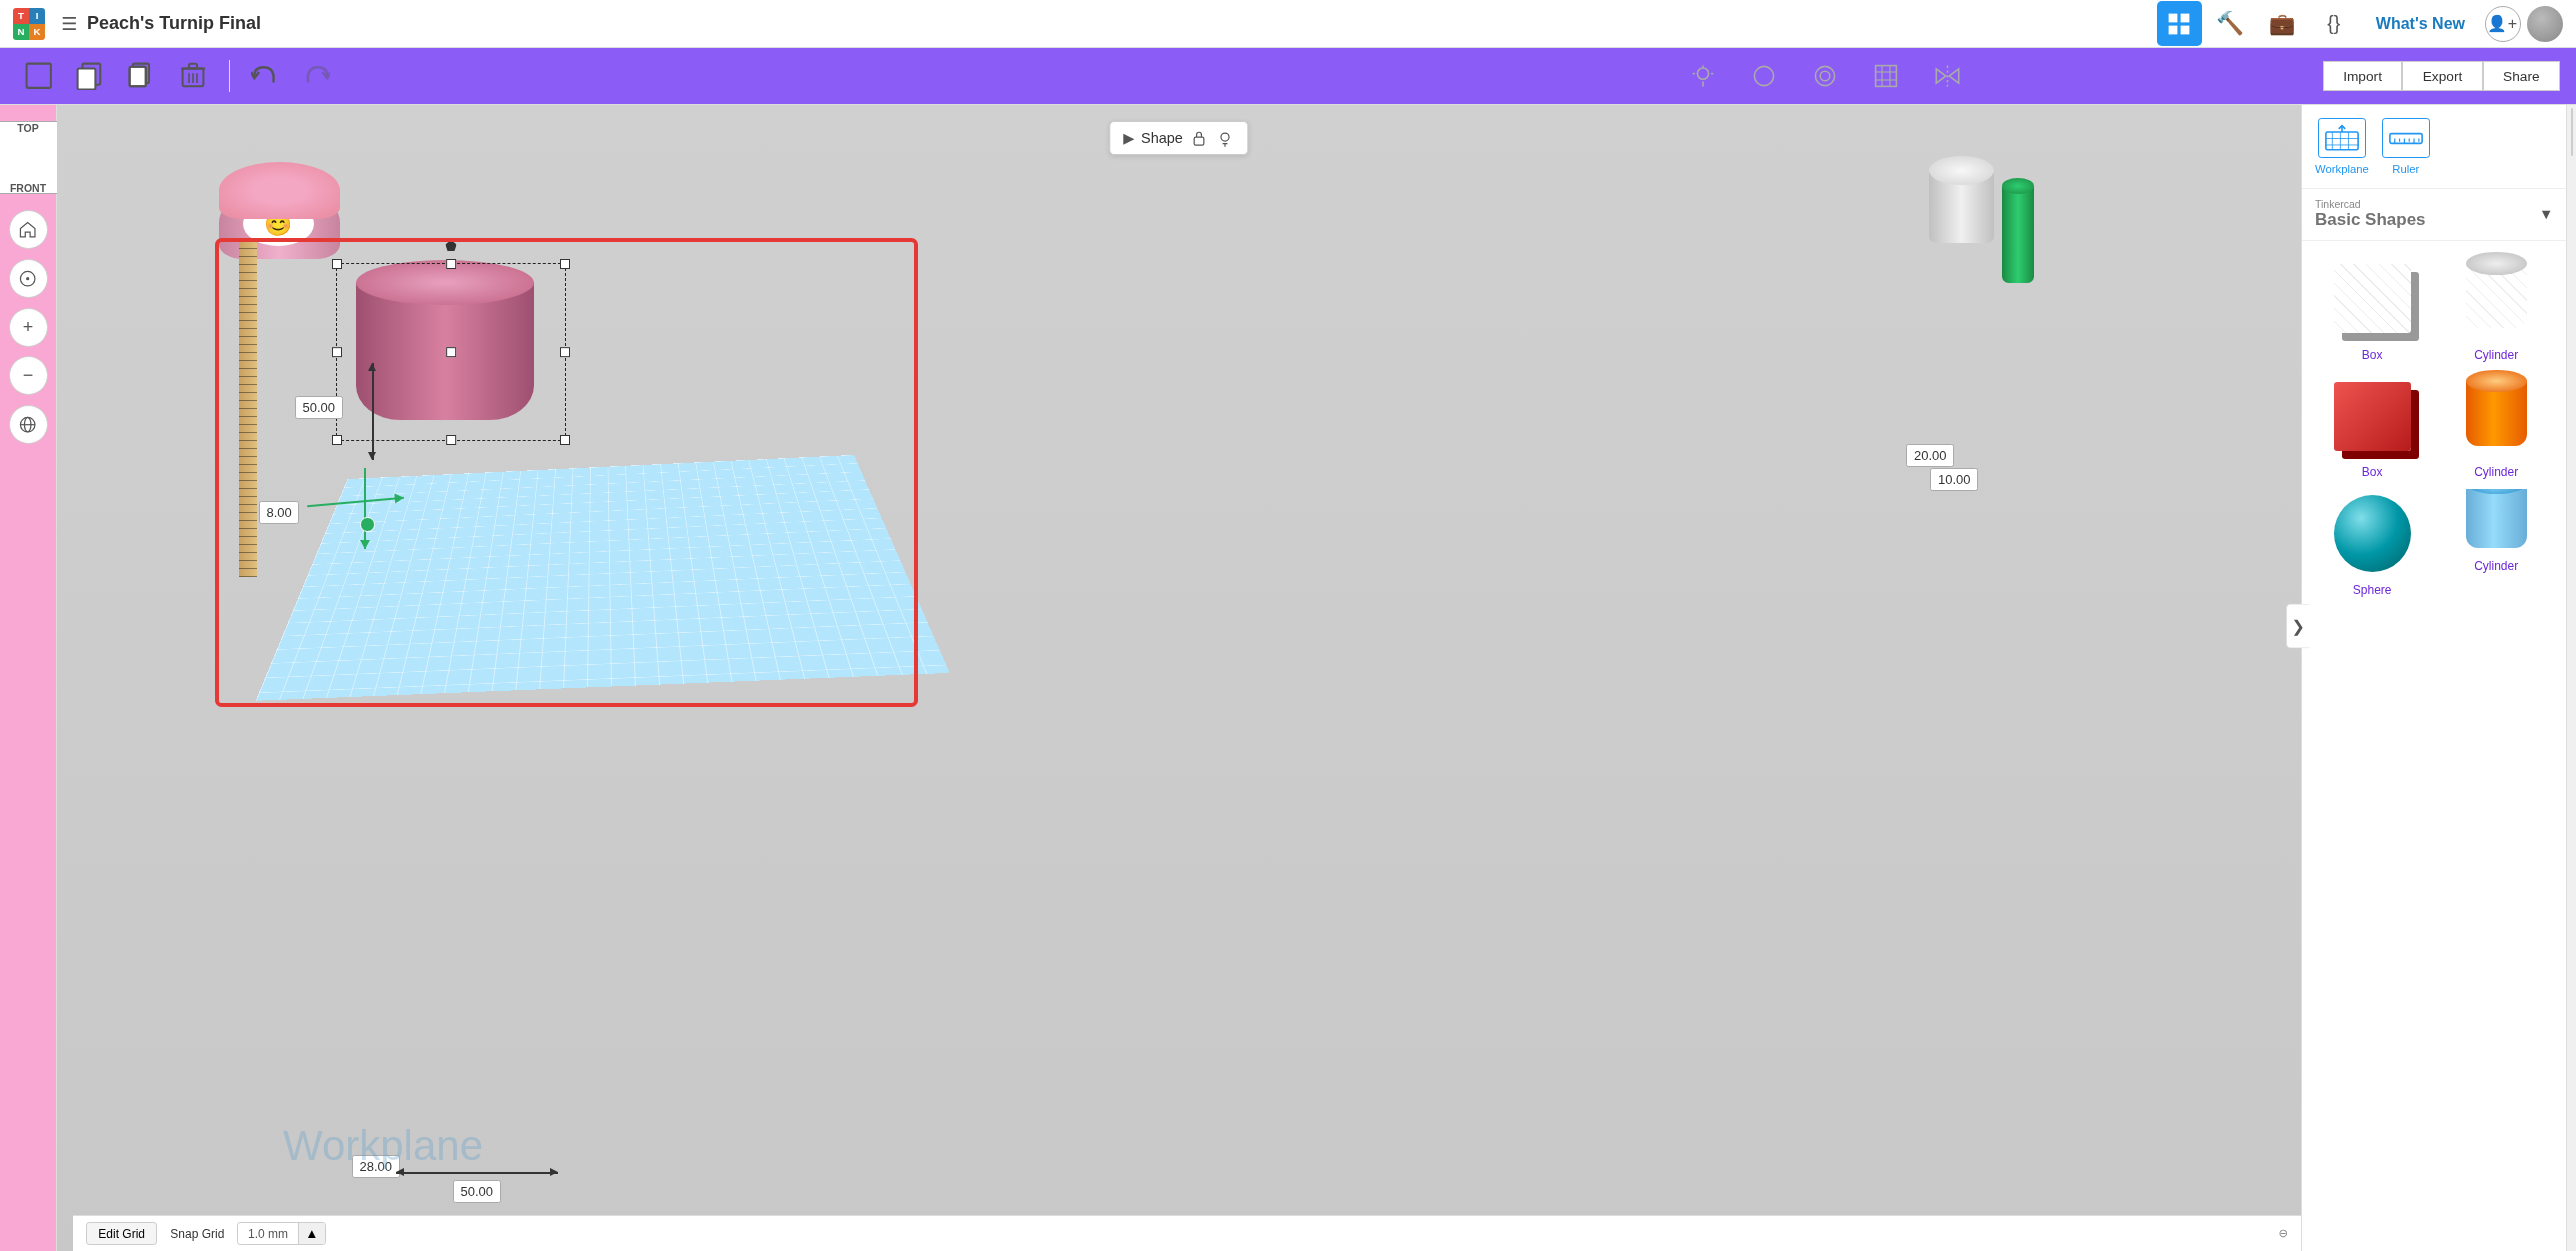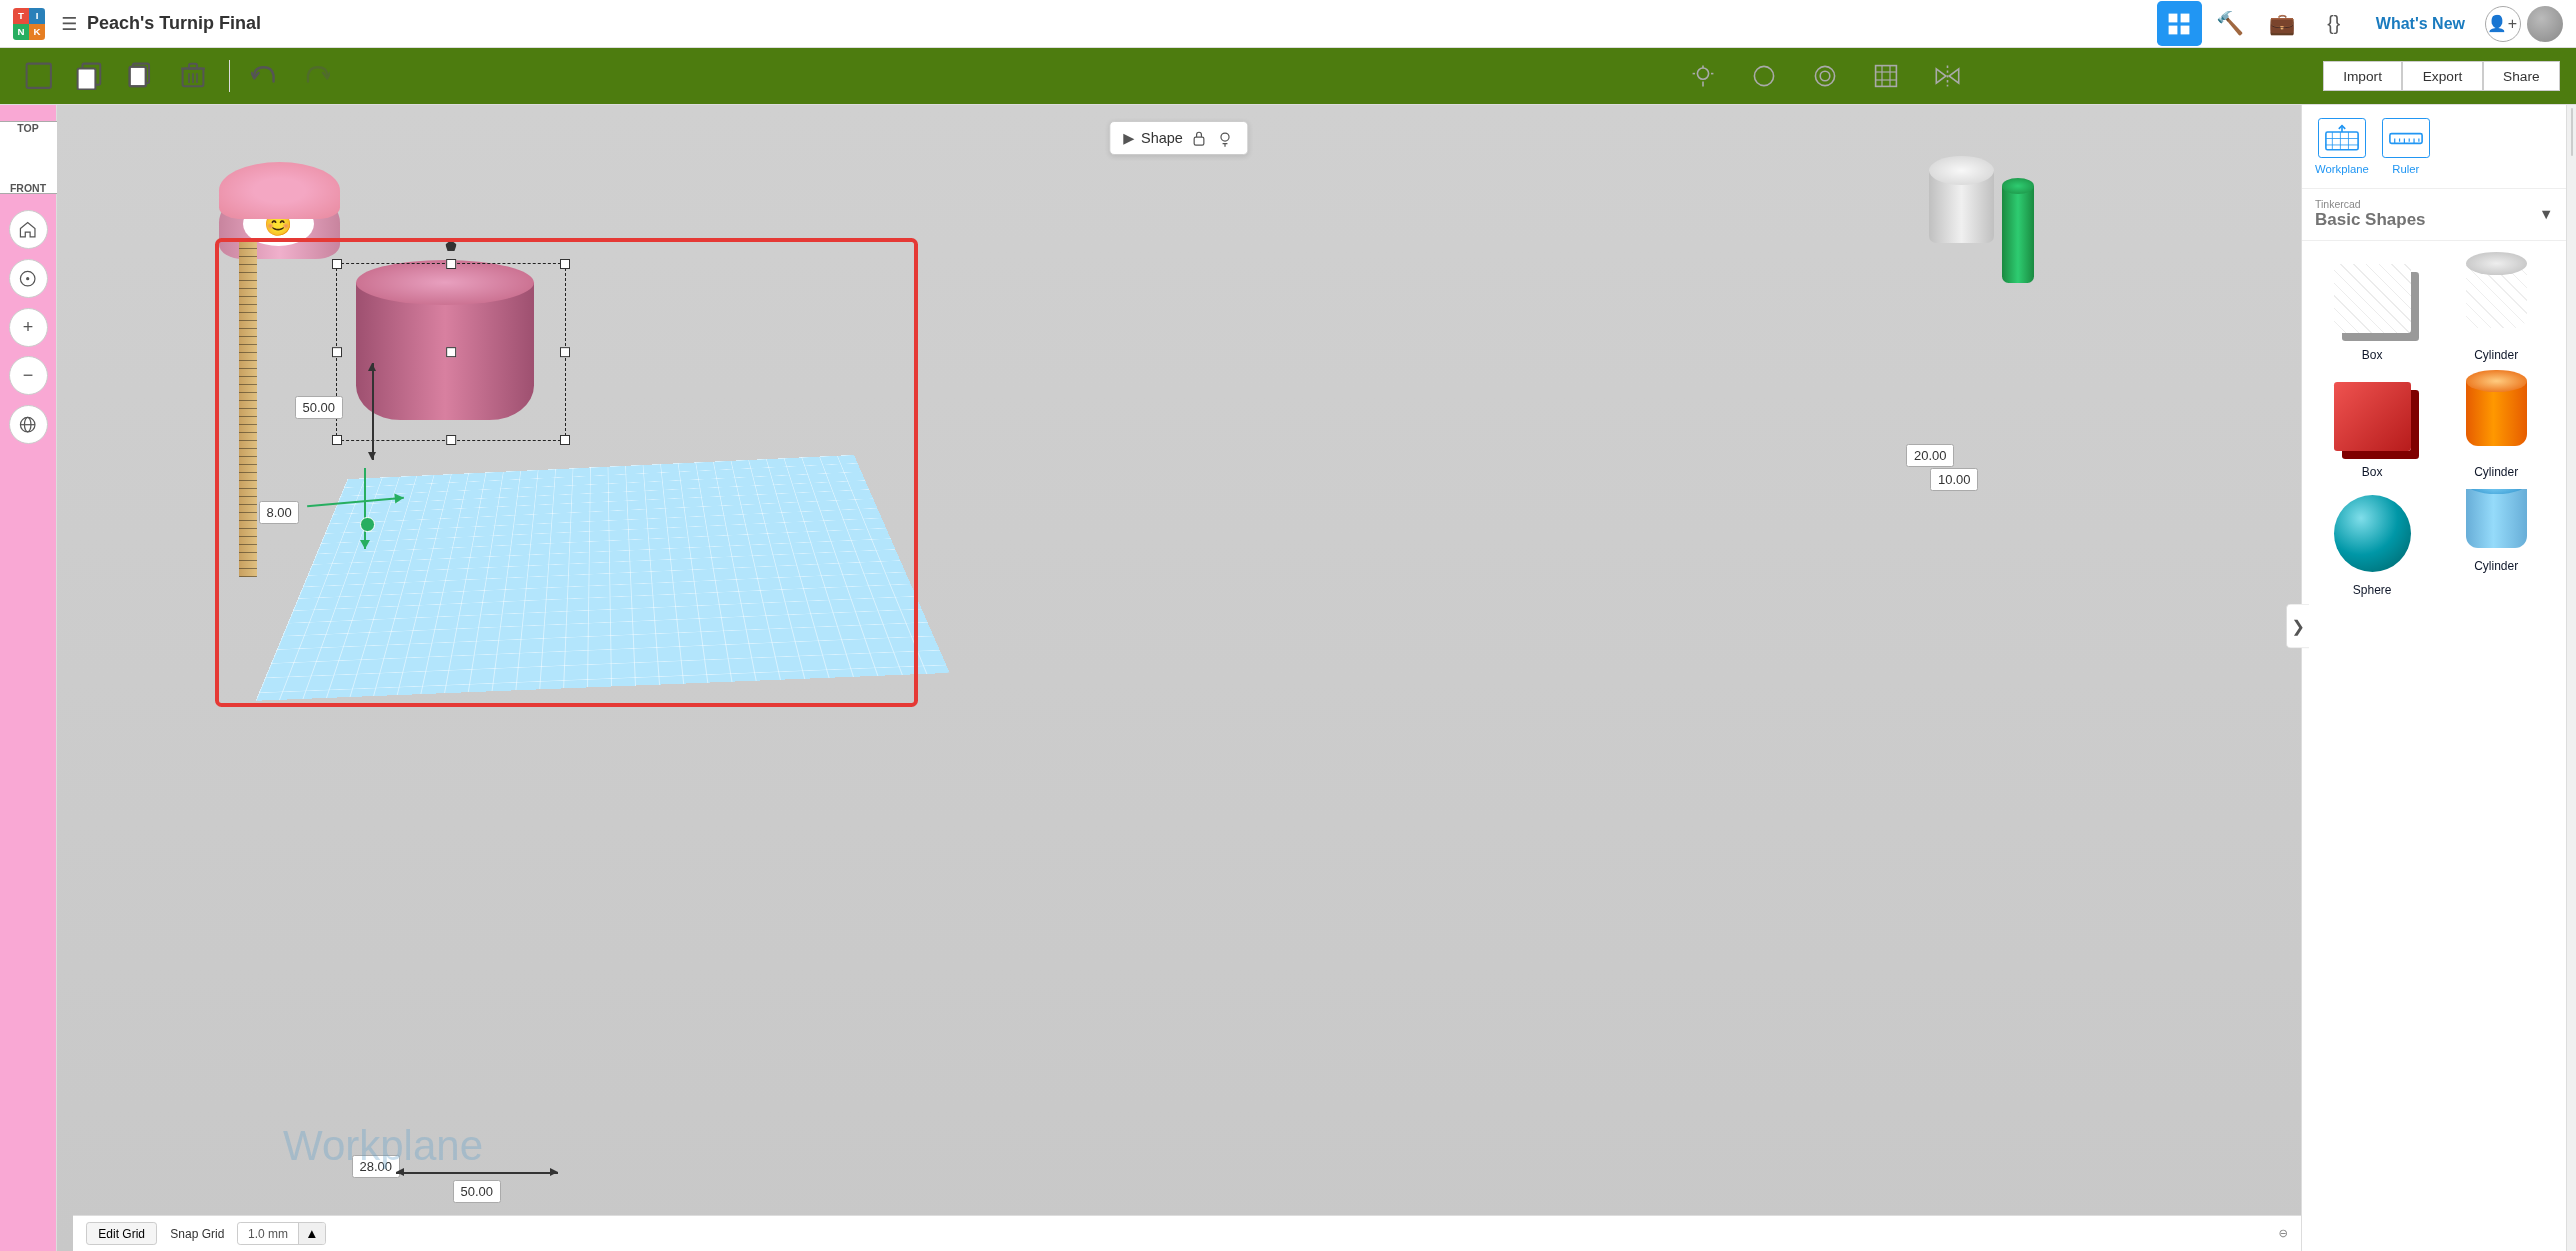--- a/index.html
+++ b/index.html
@@ -62,21 +62,21 @@
       color: #333;
     }
     .avatar { width: 36px; height: 36px; border-radius: 50%; background: #aaa; }
     .add-user { width: 36px; height: 36px; border-radius: 50%; border: 1.6px solid #aaa; background: #fff; display: flex; align-items: center; justify-content: center; font-size: 16px; color: #555; cursor: pointer; }
 
     
     .toolbar {
       display: flex;
       align-items: center;
       height: 57px;
-      background: #4d7c0f;
+      background: #8b5cf6;
       border-bottom: 0.8px solid #ddd;
       padding: 0 16px;
       gap: 6.5px;
     }
     .tool-btn {
       background: transparent; border: none;
       width: 45px; height: 45px;
       display: flex; align-items: center; justify-content: center;
       cursor: pointer; border-radius: 4.8px; color: #555; font-size: 21px;
     }
@@ -222,21 +222,21 @@
     }
     .shape-item {
       display: flex; flex-direction: column;
       align-items: center; gap: 4.8px;
       cursor: pointer;
     }
     .shape-img {
       width: 97px; height: 89px;
       display: flex; align-items: center; justify-content: center;
     }
-    .shape-label { font-size: 12px; color: #0f172a; }
+    .shape-label { font-size: 12px; color: #6d28d9; }
 
     
     .right-scrollbar {
       width: 9.7px; background: #f0f0f0;
       border-left: 0.8px solid #ddd;
       display: flex; flex-direction: column;
     }
     .scroll-track { flex: 1; }
     .scroll-thumb { height: 48px; background: #ccc; border-radius: 4.8px; margin: 3.2px; }
 

